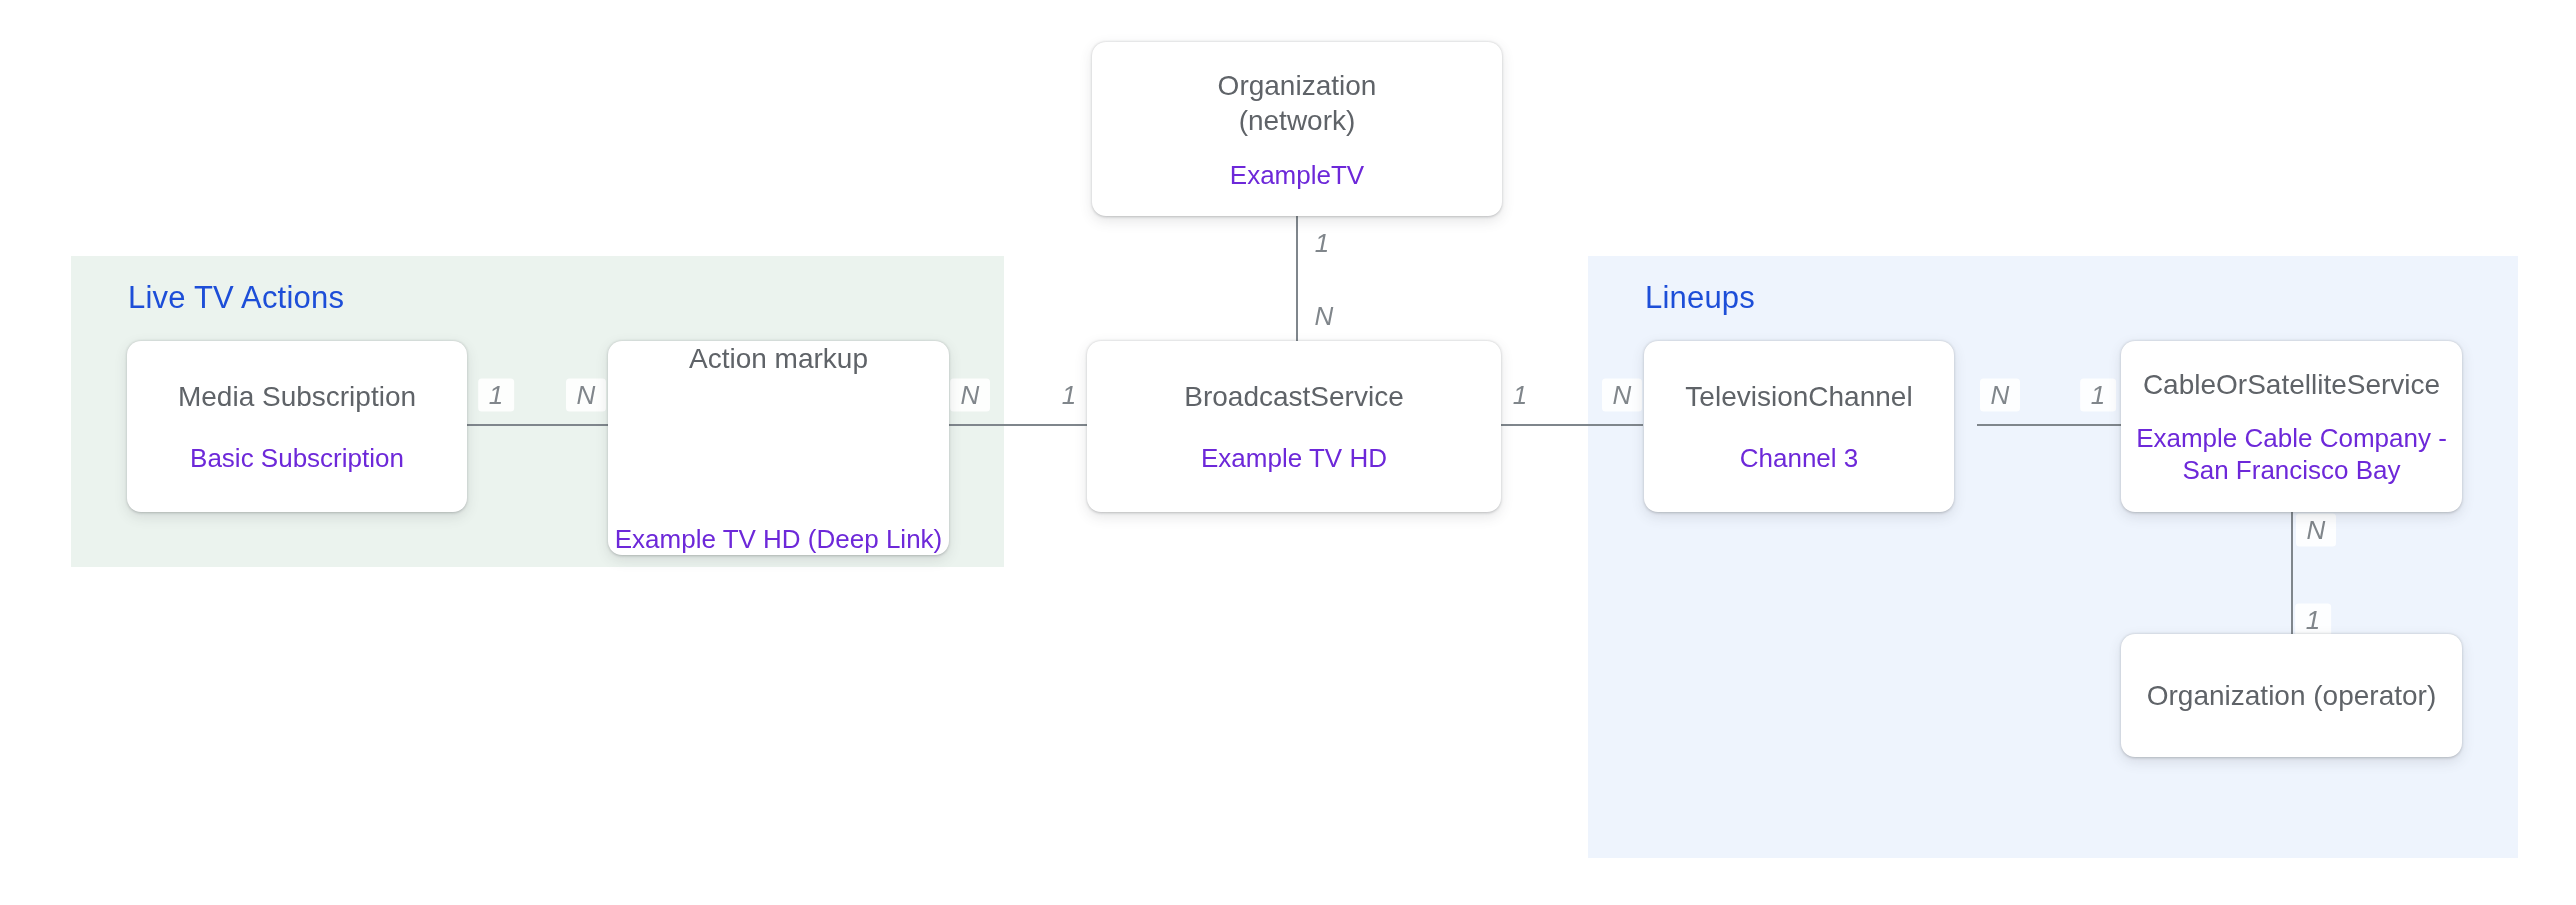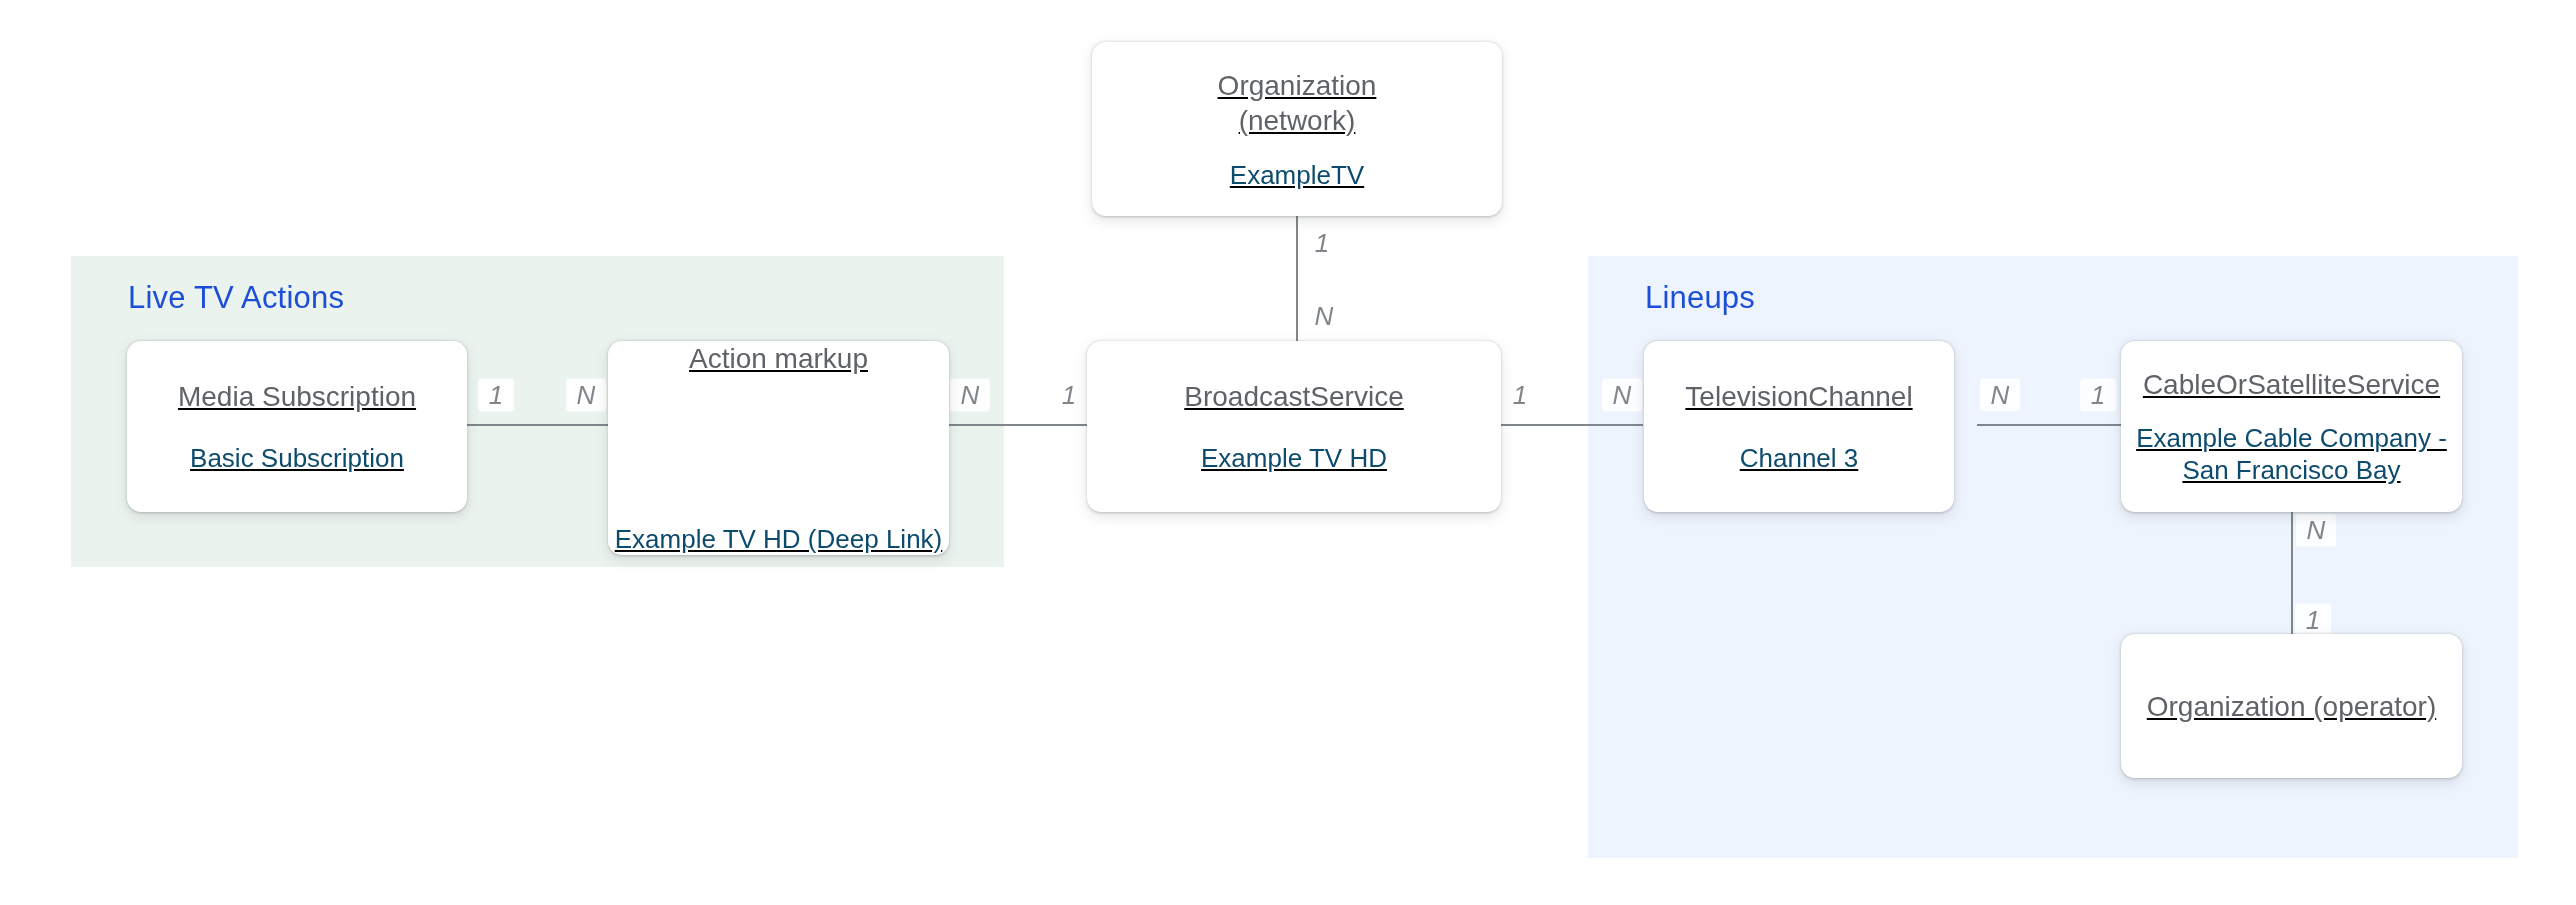--- a/index.html
+++ b/index.html
@@ -16,27 +16,27 @@
     position:absolute;left:57px;top:23px;
     font-size:31px;line-height:37px;color:#1d4ed8;letter-spacing:0.2px;
     white-space:nowrap;
   }
 
   
   .node{
     position:absolute;background:#ffffff;border-radius:14px;
     box-shadow:0 0.9px 2.7px rgba(60,64,67,0.28),0 4.4px 12.4px rgba(60,64,67,0.13);
     display:flex;flex-direction:column;align-items:center;justify-content:center;
-    text-align:center;row-gap:27.4px;text-decoration:underline;
+    text-align:center;row-gap:27.4px;
   }
   .node-title{
     font-size:28px;line-height:35px;color:#5f6368;white-space:pre-line;
   }
   .node-subtitle{
-    font-size:26px;line-height:32px;color:#0c4a6e;white-space:pre-line;
+    font-size:26px;line-height:32px;color:#6d28d9;white-space:pre-line;
   }
 
   
   .line{position:absolute;background:#7f868c;}
   .line.h{height:1.8px;}
   .line.v{width:1.8px;}
 
   
   .card-label{
     position:absolute;transform:translate(-50%,-50%);
@@ -108,18 +108,18 @@
     <div class="node-title">TelevisionChannel</div>
     <div class="node-subtitle">Channel 3</div>
   </div>
 
   <div class="node" style="left:2121px;top:341px;width:341px;height:171px;row-gap:19.5px;">
     <div class="node-title">CableOrSatelliteService</div>
     <div class="node-subtitle">Example Cable Company -
 San Francisco Bay</div>
   </div>
 
-  <div class="node" style="left:2121px;top:634px;width:341px;height:144px;">
+  <div class="node" style="left:2121px;top:634px;width:341px;height:123px;">
     <div class="node-title">Organization (operator)</div>
   </div>
 
 </div>
 
 
 </body></html>

